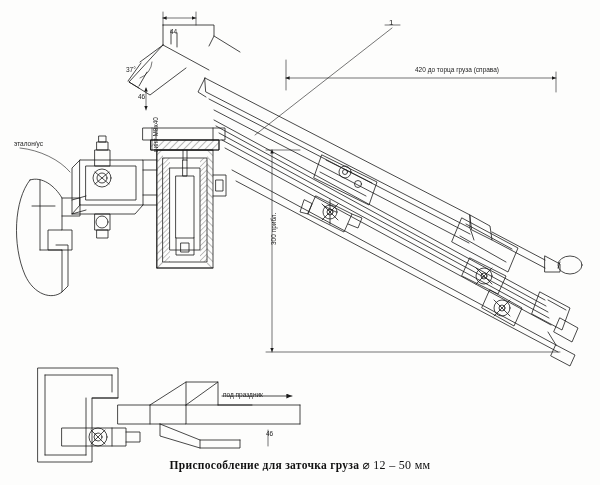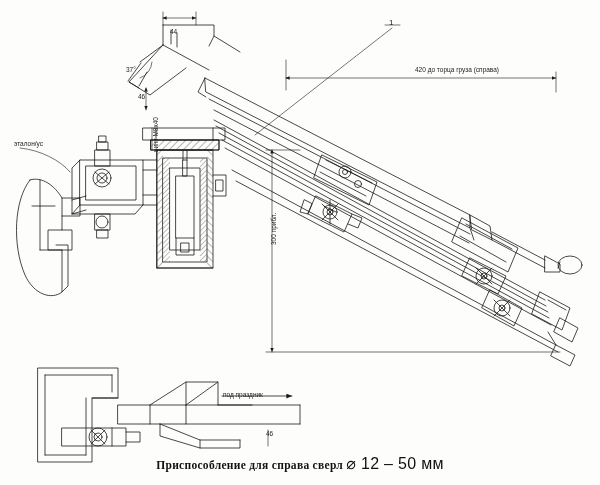--- a/index.html
+++ b/index.html
@@ -33,23 +33,23 @@
     right: 0;
     bottom: 12px;
     text-align: center;
     font-size: 11.5px;
     font-weight: bold;
     letter-spacing: 0.3px;
     color: #111;
     font-family: "Liberation Serif", serif;
   }
   .caption .dia {
-    font-family: Liberation Sans, sans-serif;
+    font-family: Liberation Serif, serif;
     font-weight: normal;
-    font-size: 16px;
+    font-size: 12px;
   }
   .anno {
     position: absolute;
     font-size: 6.5px;
     color: #222;
     font-family: "Liberation Sans", sans-serif;
     white-space: nowrap;
   }
   .anno.rot-vert {
     transform: rotate(-90deg);
@@ -302,17 +302,17 @@
   <div class="anno" style="left:138px; top:93px;">46</div>
   <div class="anno big" style="left:389px; top:18px;">1</div>
   <div class="anno" style="left:415px; top:66px;">420 до торца груза (справа)</div>
   <div class="anno rot-vert" style="left:270px; top:245px;">300 прибл.</div>
   <div class="anno rot-vert" style="left:152px; top:152px;">винт М8х40</div>
   <div class="anno" style="left:14px; top:140px;">эталон/ус</div>
   <div class="anno" style="left:223px; top:391px;">под праздник</div>
   <div class="anno" style="left:266px; top:430px;">46</div>
 
   <div class="caption">
-    <span>Приспособление для справа сверл</span>
+    <span>Приспособление для заточка груза</span>
     <span class="dia">⌀ 12 ‒ 50 мм</span>
   </div>
 
 </div>
 
 </body></html>

